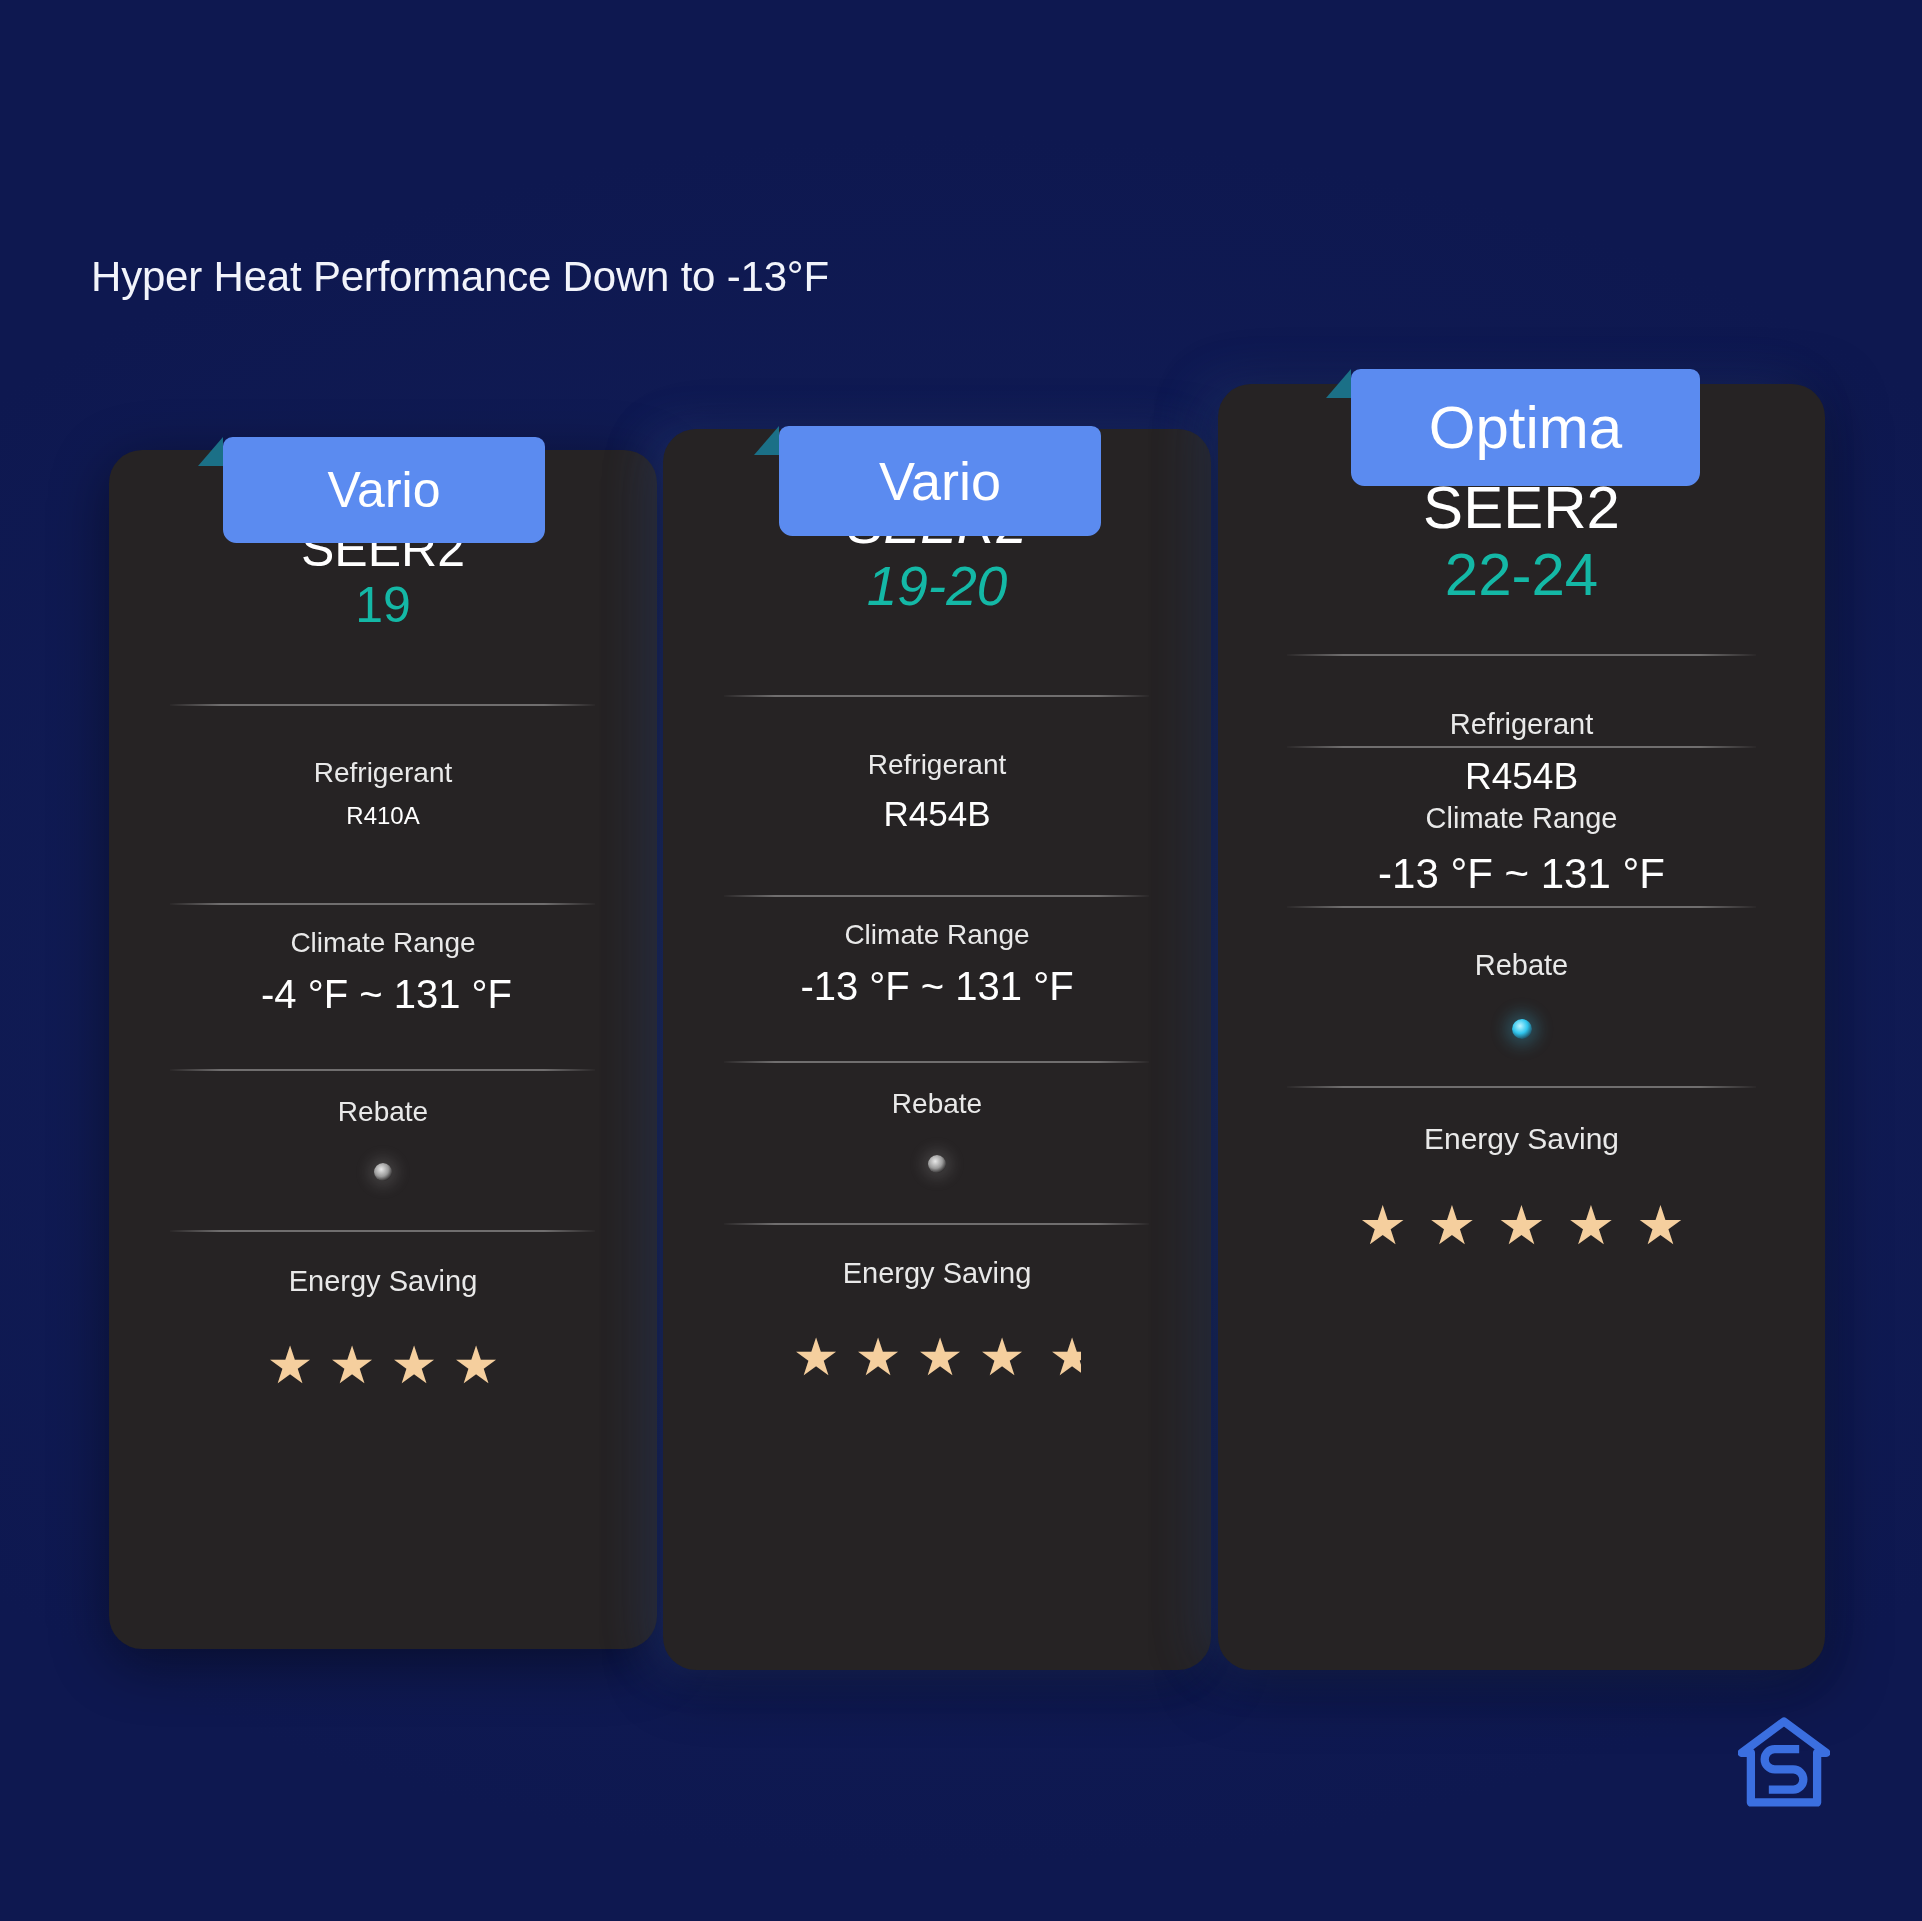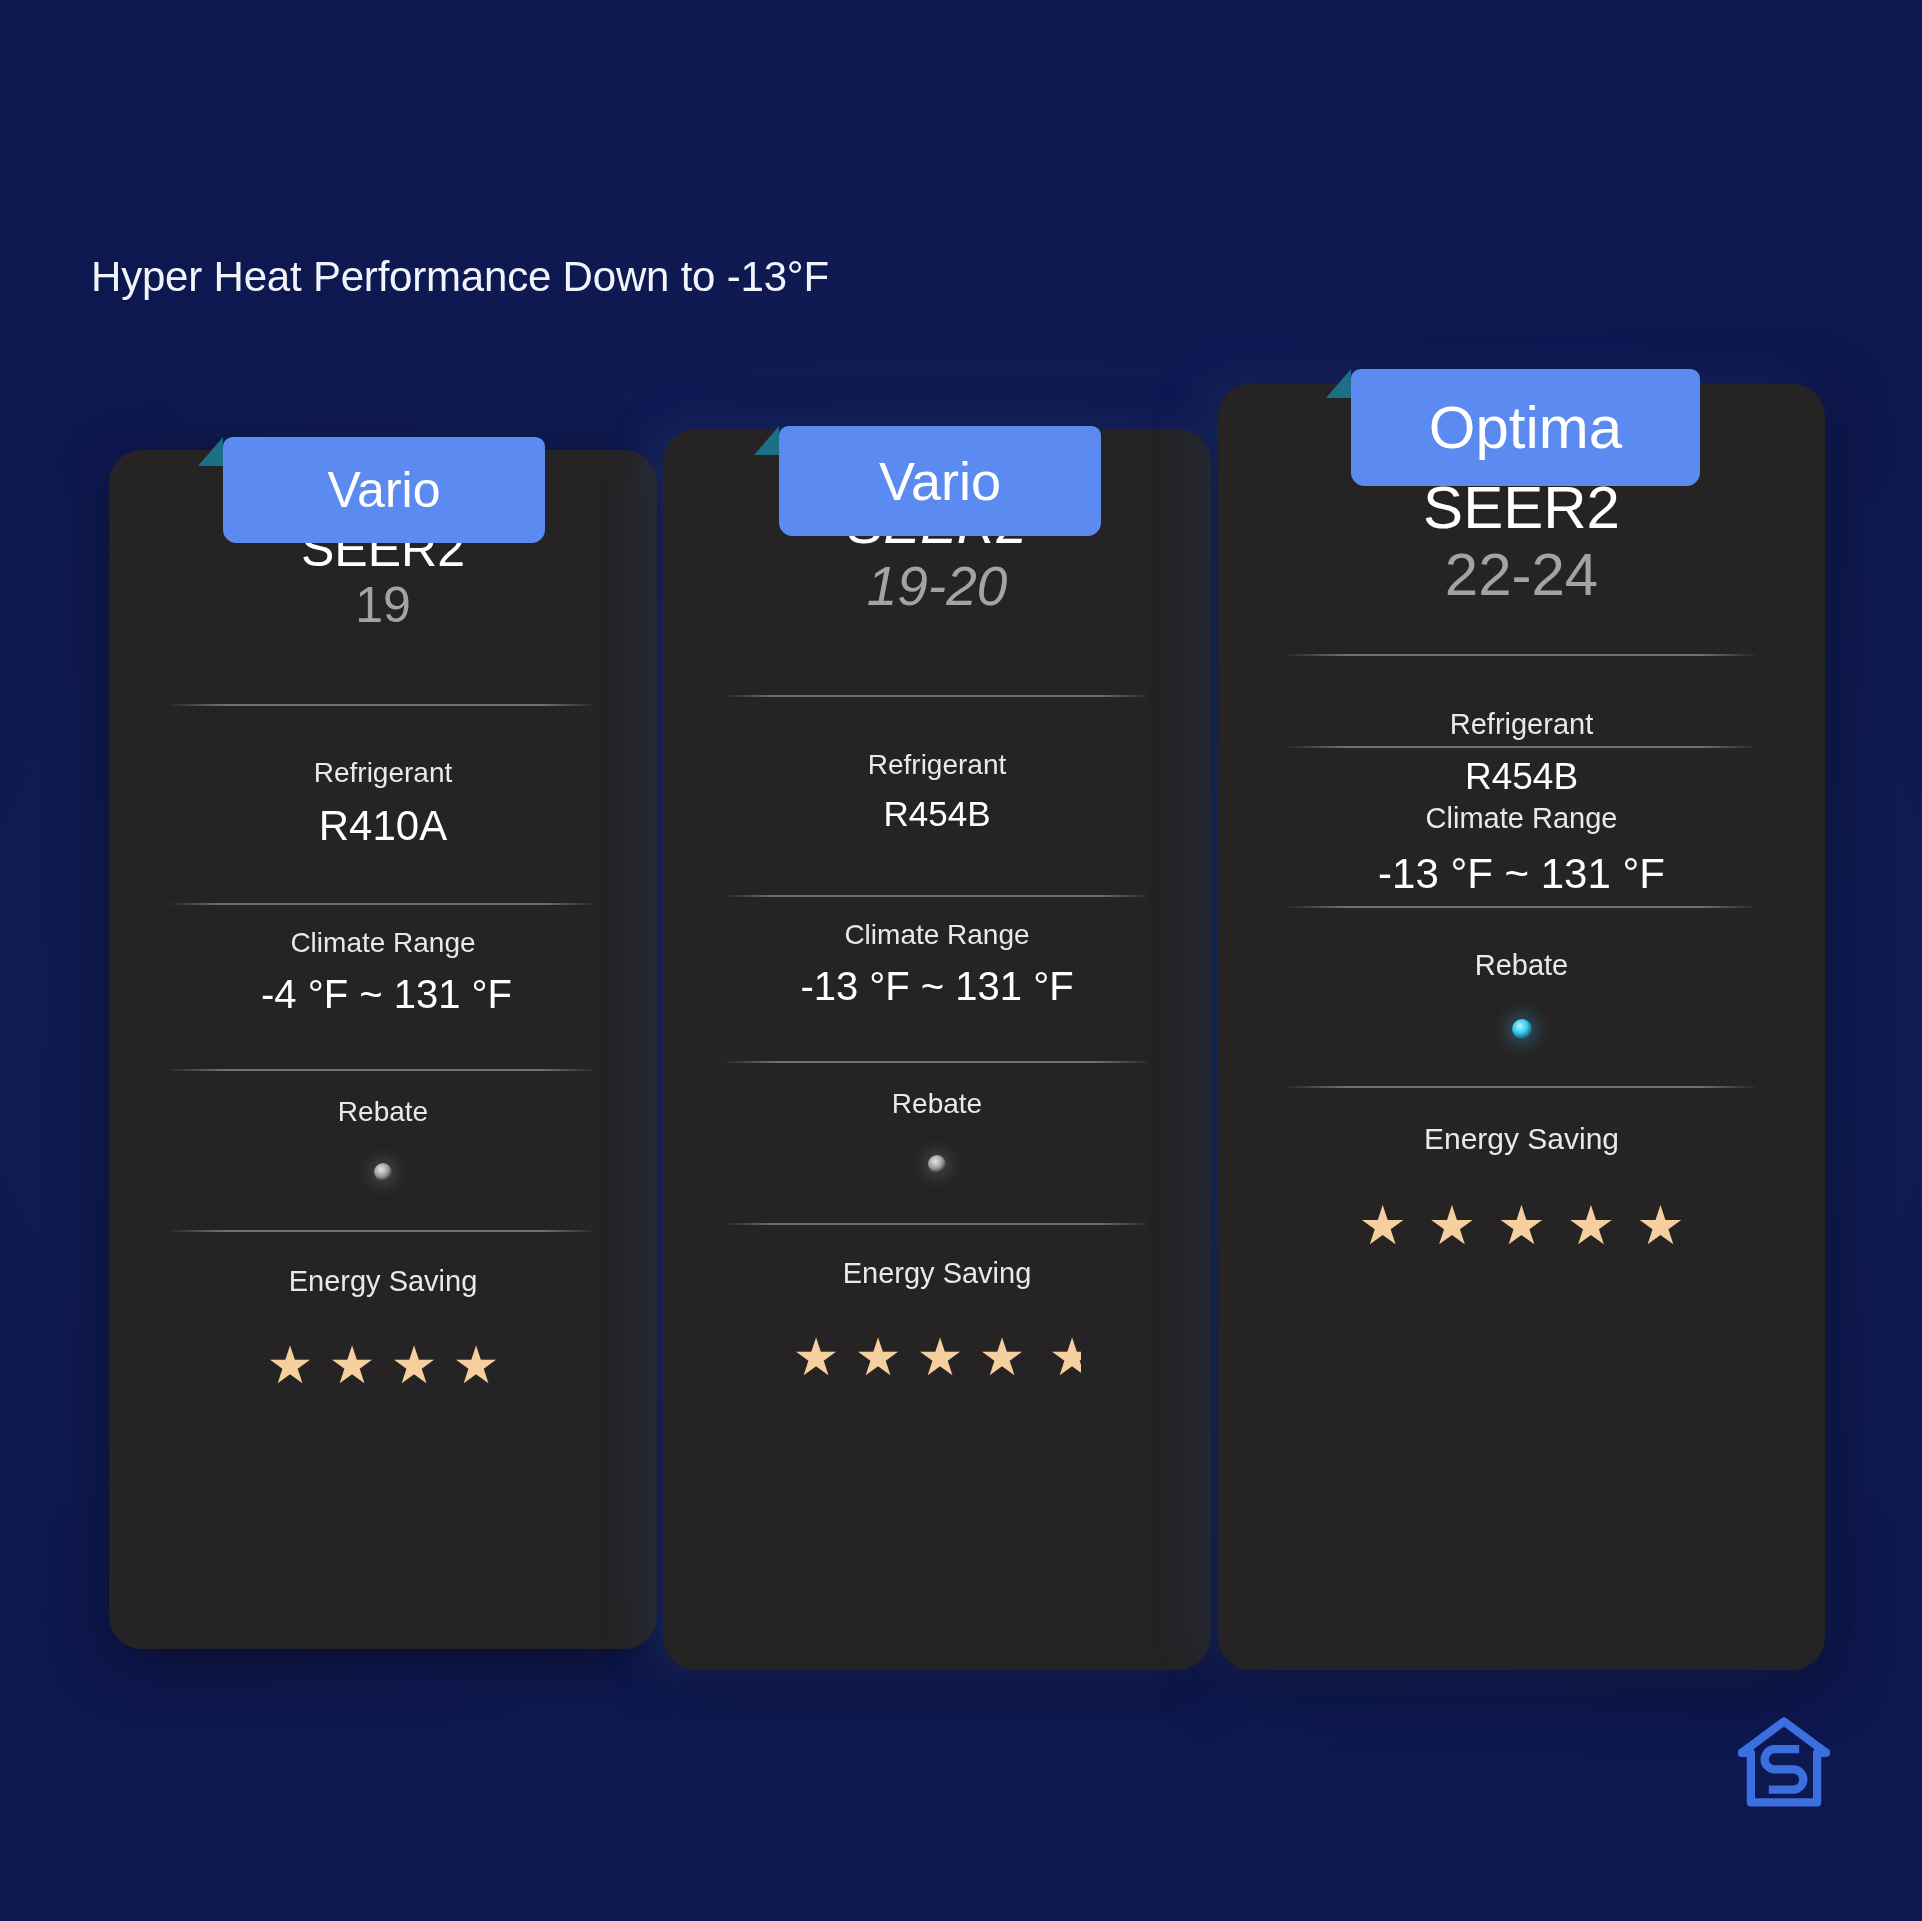--- a/index.html
+++ b/index.html
@@ -73,21 +73,21 @@
   .ribbon.r3 { left: 1351px; top: 369px; width: 349px; height: 117px; font-size: 60px; }
 
   .card-body {
     position: absolute;
     left: 0; right: 0;
     text-align: center;
     color: #ffffff;
   }
 
   .seer-label { font-weight: 400; color: #fff; line-height: 1.12; }
-  .seer-value { font-weight: 400; color: #a3a3a3; line-height: 1.12; }
+  .seer-value { font-weight: 400; color: #14b8a6; line-height: 1.12; }
 
   .divider {
     height: 1.9px;
     background: linear-gradient(to right, rgba(255,255,255,0.02), rgba(255,255,255,0.34) 12%, rgba(255,255,255,0.34) 88%, rgba(255,255,255,0.02));
     margin: 0 auto;
   }
 
   .spec-label { color: #e9e9e9; font-weight: 400; }
   .spec-value { color: #ffffff; font-weight: 400; }
 
@@ -133,21 +133,21 @@
   <div class="subtitle">Hyper Heat Performance Down to -13°F</div>
 
   <div class="card c1">
     <div class="card-body" style="top:71px;">
       <div class="seer-label" style="font-size:50px;">SEER2</div>
       <div class="seer-value" style="font-size:50px;">19</div>
     </div>
     <div class="divider" style="position:absolute;top:254px;left:61px;width:425px;"></div>
     <div class="card-body" style="top:307px;">
       <div class="spec-label" style="font-size:28px;">Refrigerant</div>
-      <div class="spec-value" style="font-size:42px;margin-top:13.4px;">R410A</div>
+      <div class="spec-value" style="font-size:24px;margin-top:13.4px;">R410A</div>
     </div>
     <div class="divider" style="position:absolute;top:453px;left:61px;width:425px;"></div>
     <div class="card-body" style="top:477px;">
       <div class="spec-label" style="font-size:28px;">Climate Range</div>
       <div class="spec-value" style="font-size:40px;margin-top:13.4px;padding-left:7px;">-4 °F  ~  131 °F</div>
     </div>
     <div class="divider" style="position:absolute;top:619px;left:61px;width:425px;"></div>
     <div class="card-body" style="top:646px;">
       <div class="spec-label" style="font-size:28px;">Rebate</div>
       <div class="dot grey" style="margin-top:35px;"></div>

